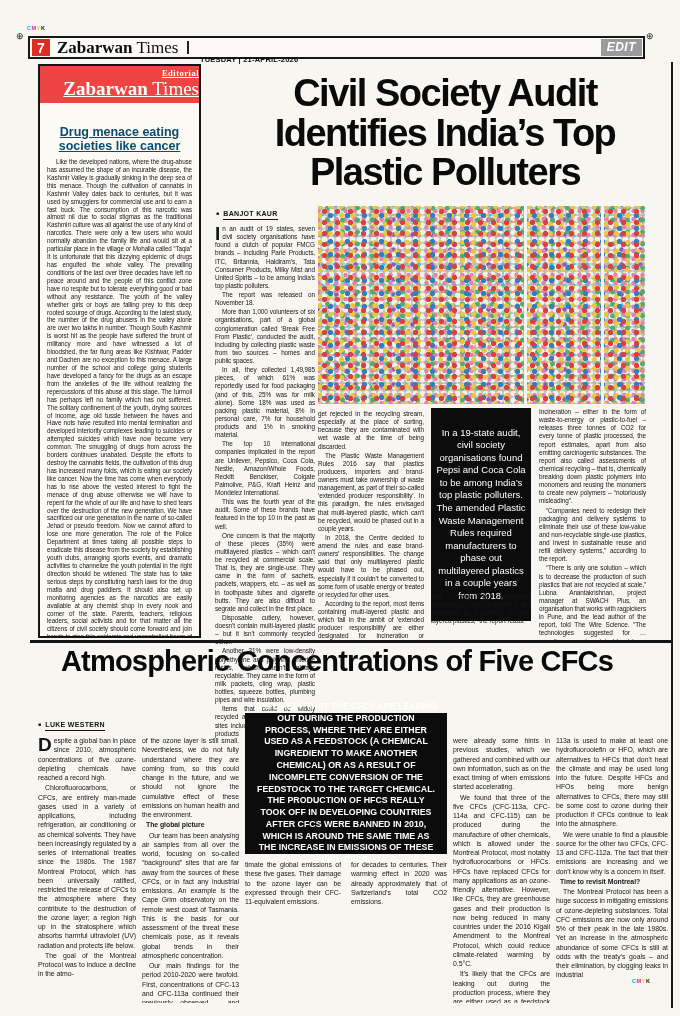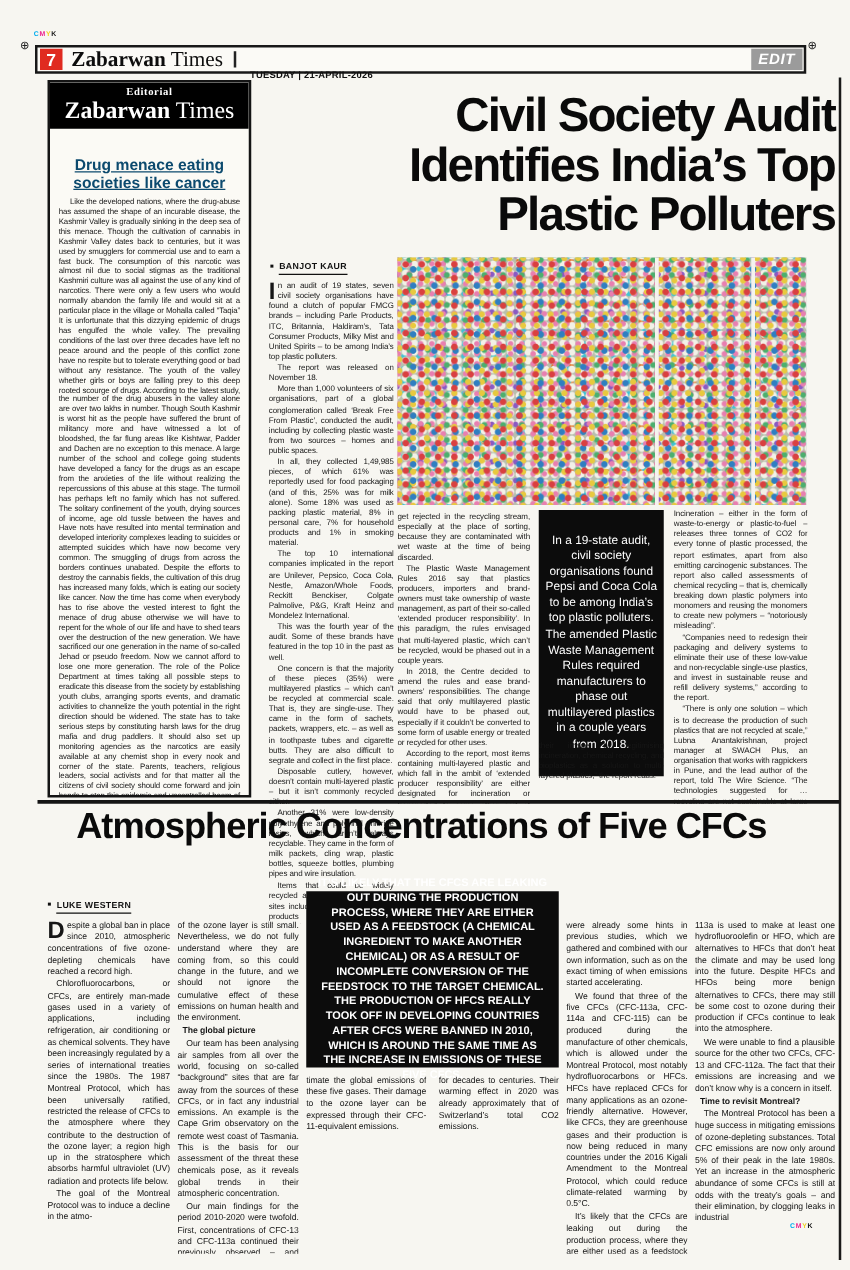--- a/index.html
+++ b/index.html
@@ -16,36 +16,36 @@
             font-size:14px;display:flex;align-items:center;justify-content:center;}
   .masthead{margin-left:7px;font-family:"Liberation Serif",serif;font-size:17px;white-space:nowrap;color:#0d0d0d;}
   .masthead .b{font-weight:700;}
   .hdr-divider{width:1.5px;height:13px;background:#222;margin:0 11px 0 9px;}
   .dateline{font-size:7.5px;font-weight:700;letter-spacing:.2px;color:#111;margin-top:24px;}
   .edit-box{margin-left:auto;margin-right:1px;background:#9b9b9b;color:#fff;font-size:12px;
             font-weight:700;padding:1px 6px 2px;letter-spacing:.5px;font-style:italic;}
   
   .editorial-box{position:absolute;left:38px;top:64px;width:163px;height:574px;border:2.5px solid #141414;
                  background:#fbfaf5;box-sizing:border-box;overflow:hidden;}
-  .ed-head{background:#000000;color:#fff;text-align:center;padding:2px 0 5px;}
+  .ed-head{background:#ef4444;color:#fff;text-align:right;padding:2px 0 5px;text-decoration:underline;}
   .ed-kicker{font-family:"Liberation Serif",serif;font-weight:700;font-size:8.5px;letter-spacing:.5px;}
   .ed-mast{font-family:"Liberation Serif",serif;font-size:19px;line-height:1;margin-top:1px;}
   .ed-mast .b{font-weight:700;}
   .ed-headline{font-size:12.5px;font-weight:800;text-align:center;line-height:1.12;padding:22px 8px 3px;color:#0c4a6e;text-decoration:underline;}
   .ed-body{padding:2px 7px;font-size:6.3px;line-height:1.26;text-align:justify;letter-spacing:-.1px;text-indent:9px;color:#171717;}
   
   .col{position:absolute;overflow:hidden;}
   .col p{margin:0 0 1px 0;text-align:justify;text-indent:7px;}
   .col p.no-indent{text-indent:0;}
   .col p.subhead{font-weight:700;text-indent:4px;}
   .body-sm{font-size:6.4px;line-height:1.27;letter-spacing:-.08px;}
   .body-md{font-size:6.9px;line-height:1.34;letter-spacing:-.05px;}
   .dropcap{float:left;font-size:19px;line-height:15px;font-weight:700;padding:1px 2px 0 0;}
   
-  .m-headline{position:absolute;left:222px;top:74px;width:446px;text-align:right;color:#0a0a0a;}
+  .m-headline{position:absolute;left:222px;top:74px;width:446px;text-align:center;color:#0a0a0a;}
   .m-headline div{font-weight:900;font-size:38px;line-height:1.04;letter-spacing:-1.5px;}
   .b-headline{position:absolute;left:30px;top:646px;width:614px;text-align:center;color:#0a0a0a;}
   .b-headline div{font-weight:900;font-size:29px;line-height:1.08;letter-spacing:-.8px;}
   .byline{position:absolute;font-size:7px;font-weight:700;letter-spacing:.3px;color:#111;}
   .byline .name{border-bottom:1px solid #111;padding-bottom:1.5px;}
   .byline .bullet{font-size:5px;vertical-align:1px;margin-right:4px;}
   
   .photo{position:absolute;left:318px;top:206px;width:327px;height:198px;background-color:#b9bfae;
     background-image:
       radial-gradient(circle,#d94040 2.2px,rgba(0,0,0,0) 3px),

